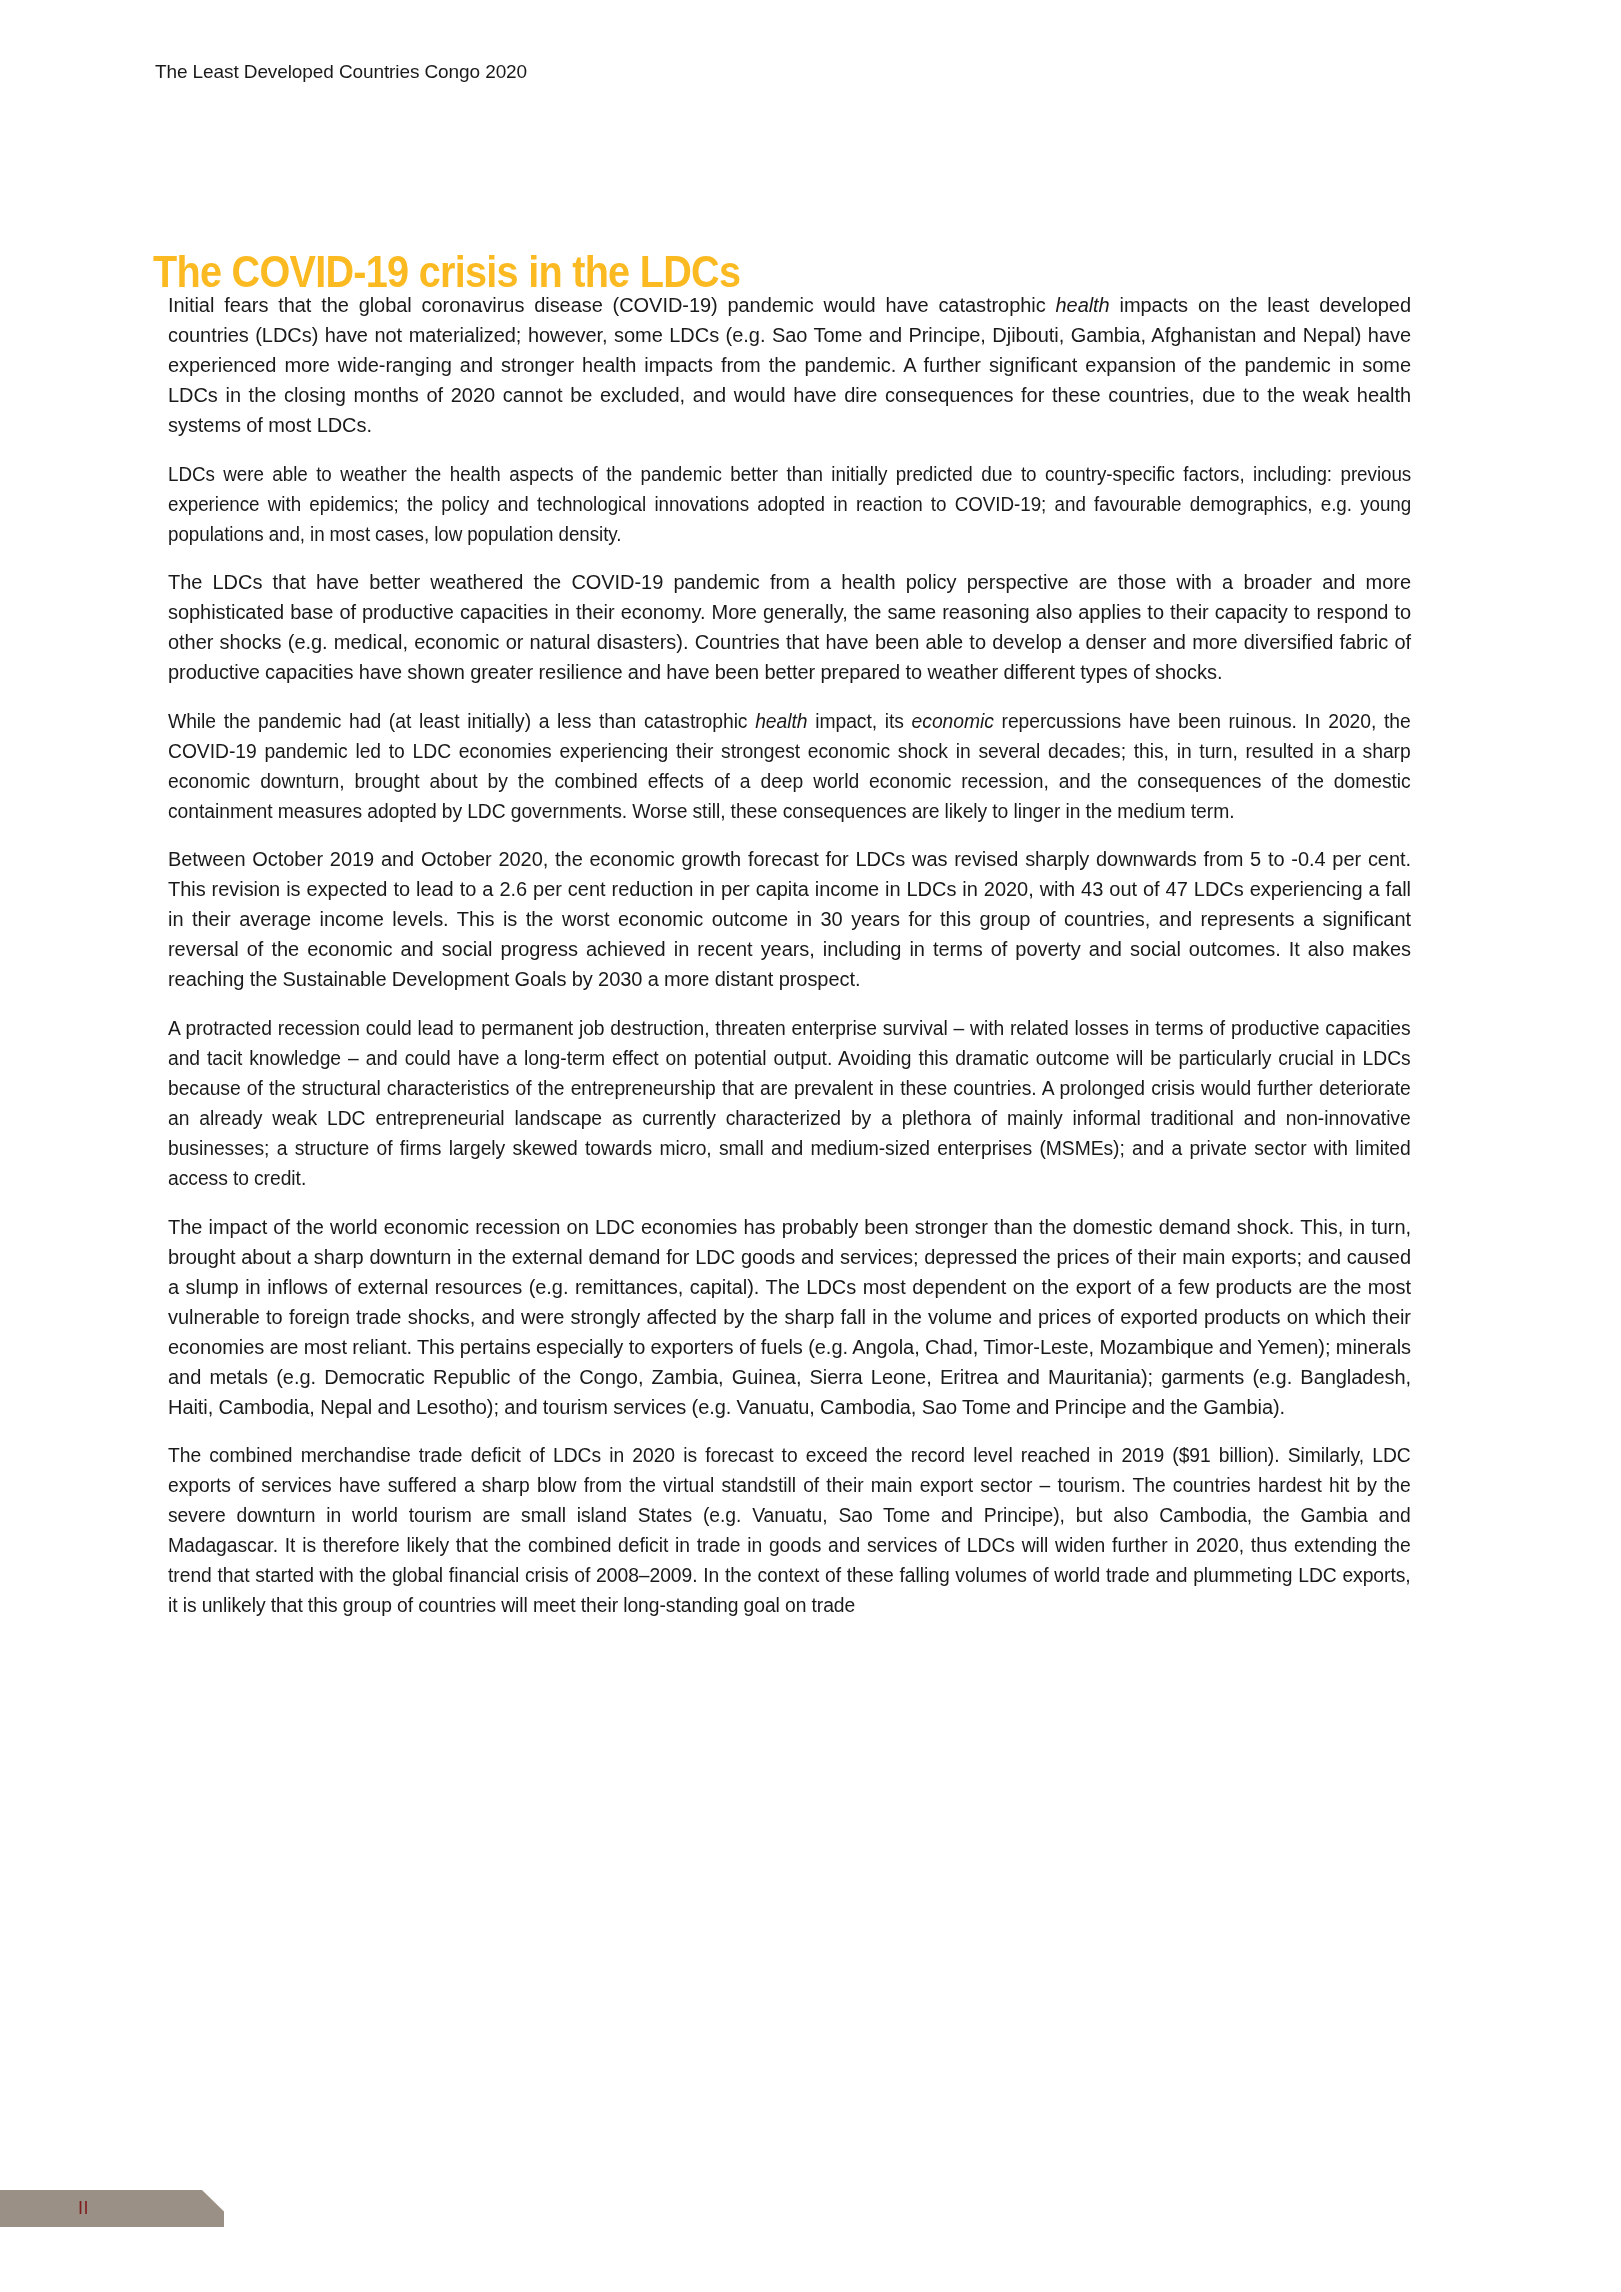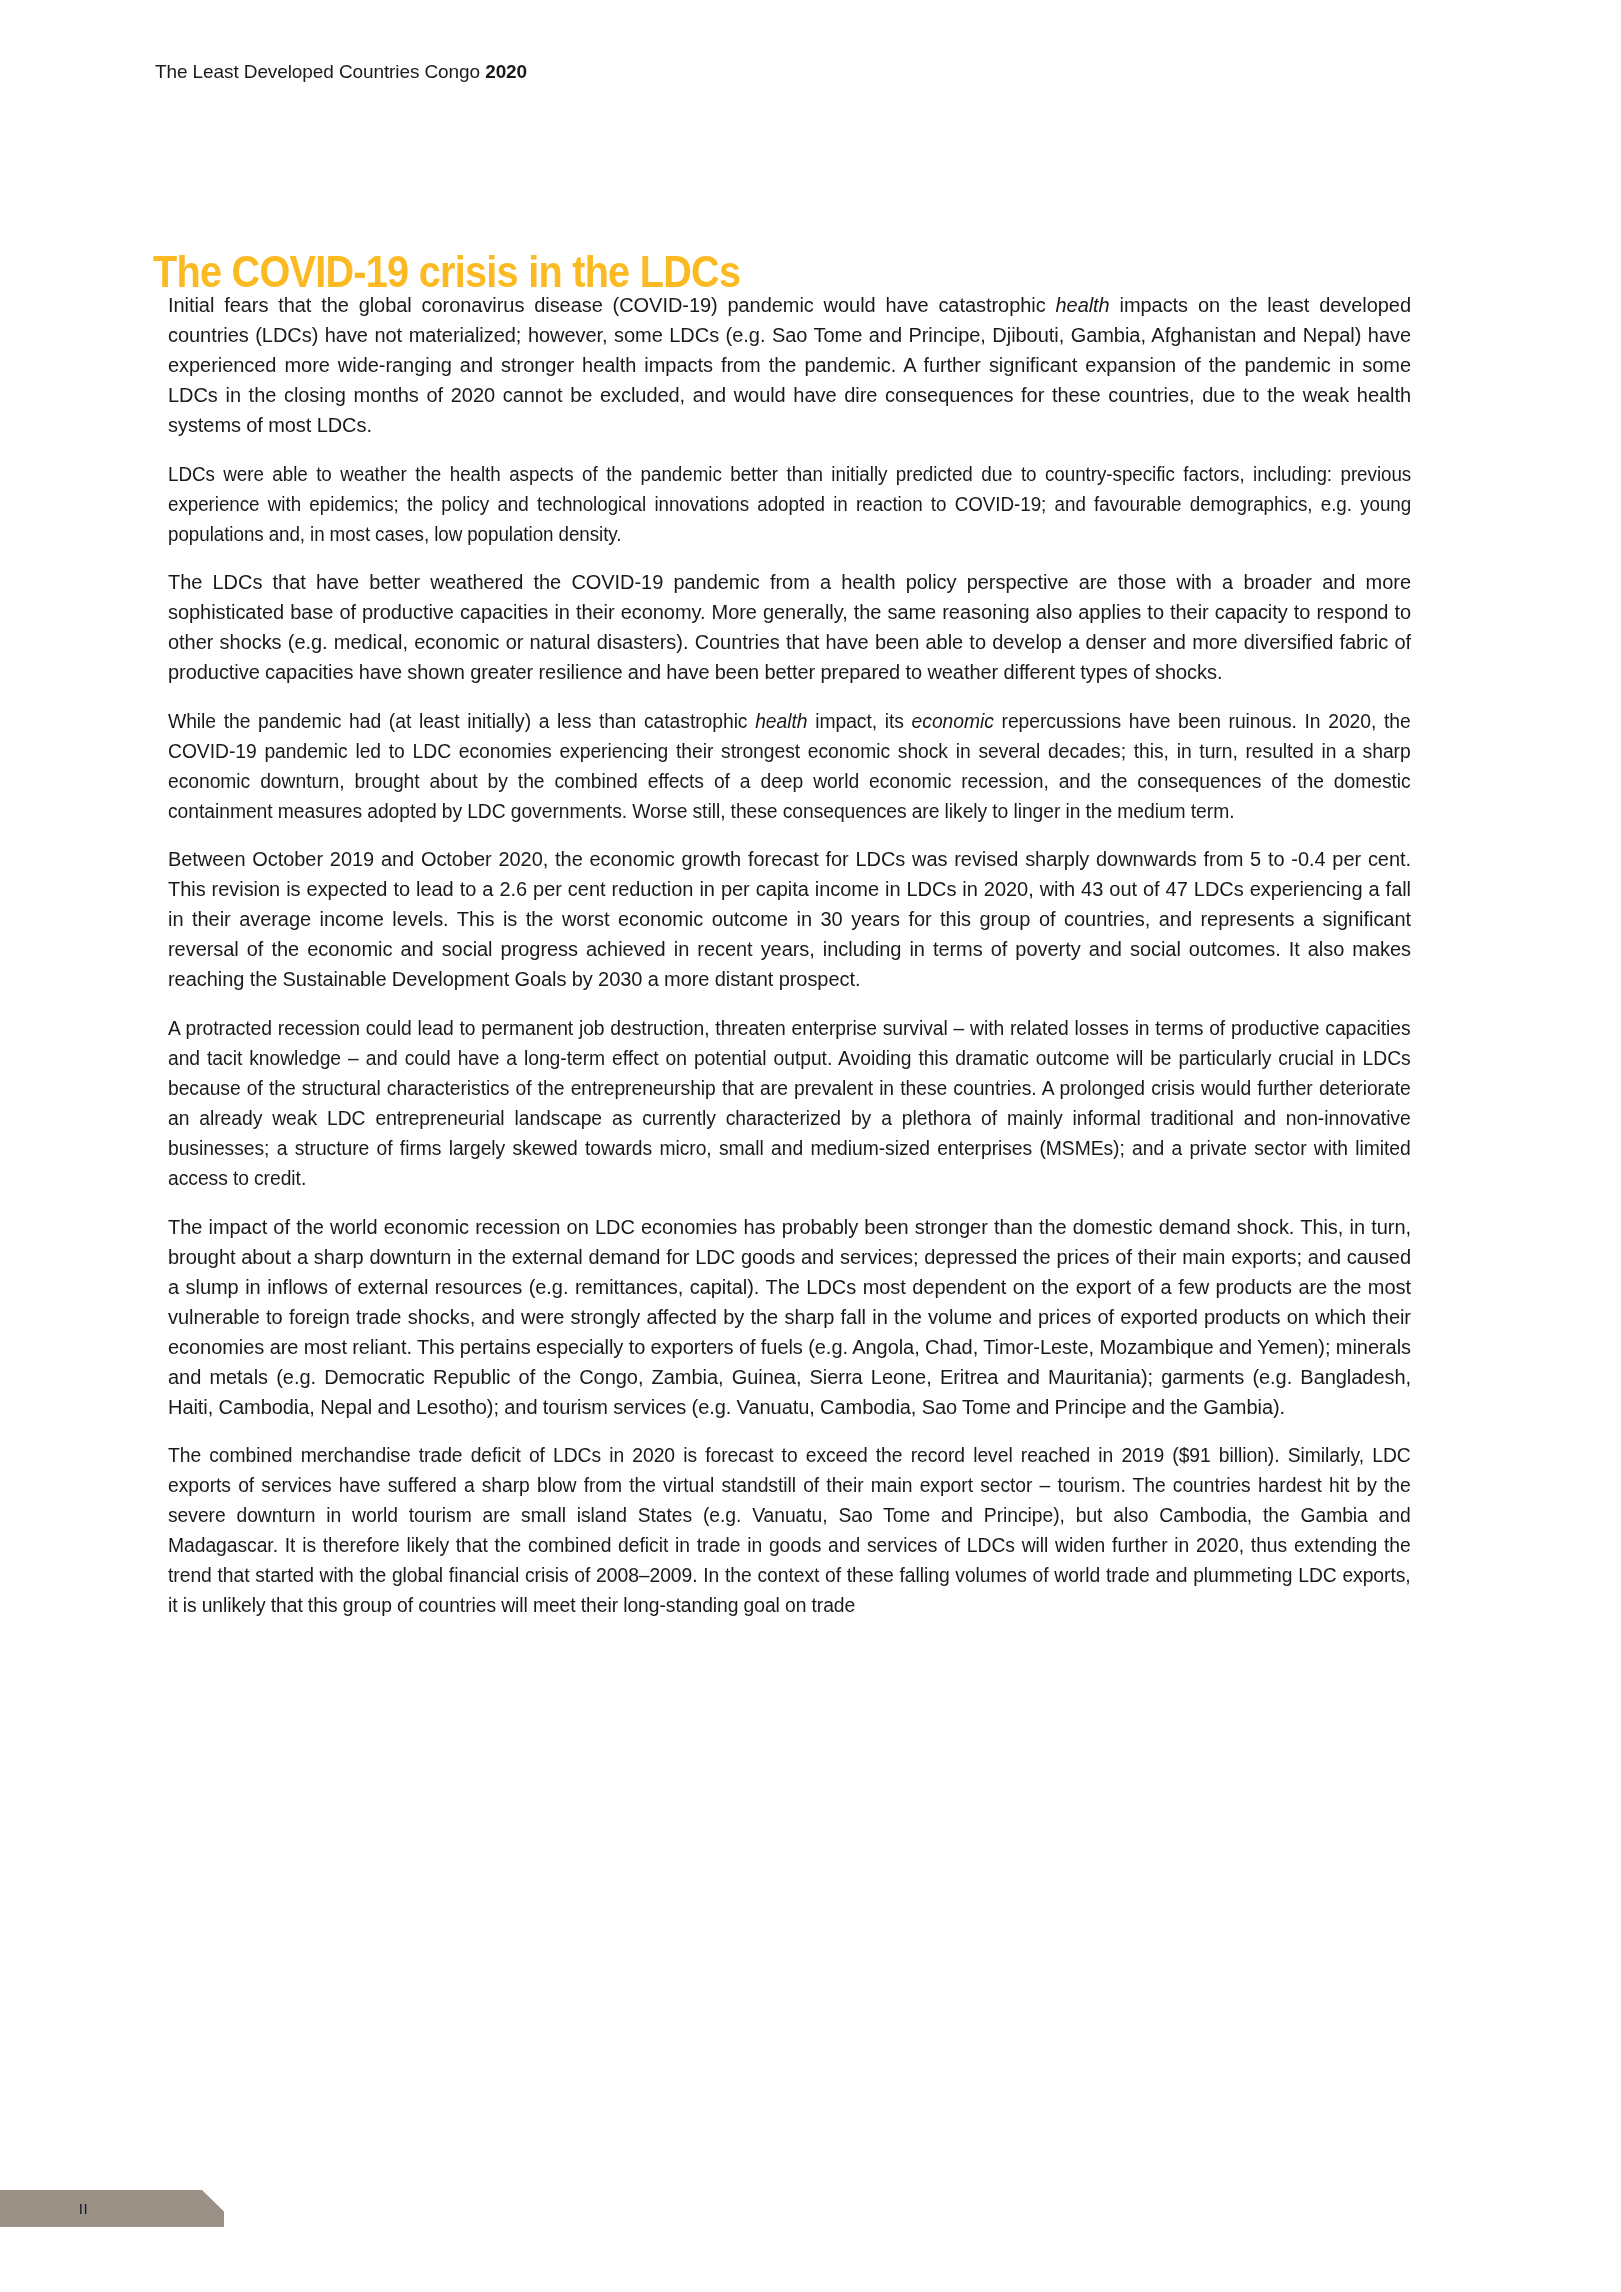--- a/index.html
+++ b/index.html
@@ -27,21 +27,21 @@
     position: absolute;
     left: 155px;
     top: 61px;
     font-size: 19px;
     letter-spacing: -0.1px;
     color: #1a1a1a;
     white-space: nowrap;
     font-stretch: condensed;
   }
   .running-head .year {
-    font-weight: bold;
+    font-weight: normal;
   }
 
   
   .section-title {
     position: absolute;
     left: 153px;
     top: 218px;
     font-size: 44px;
     line-height: 49px;
     color: #FBBA22;
@@ -103,22 +103,22 @@
     position: absolute;
     left: 0;
     top: 2190px;
     width: 224px;
     height: 37px;
     display: flex;
     align-items: center;
     justify-content: center;
     padding-right: 57px;
     box-sizing: border-box;
-    color: #0f172a;
-    font-size: 15px;
+    color: #7f1d1d;
+    font-size: 18px;
     letter-spacing: 0.5px;
     pointer-events: none;
   }
 </style>
 </head>
 <body>
 
 <div class="page">
 
   <div class="running-head"><span>The Least Developed Countries Congo </span><span class="year">2020</span></div>

